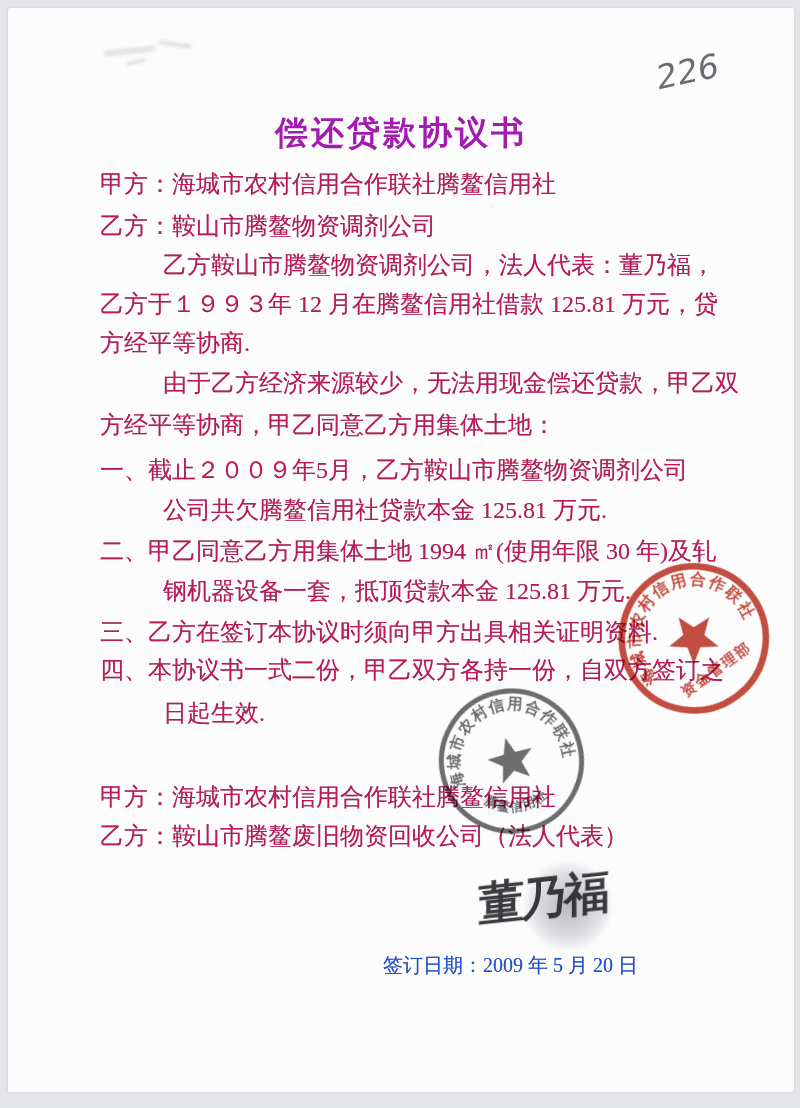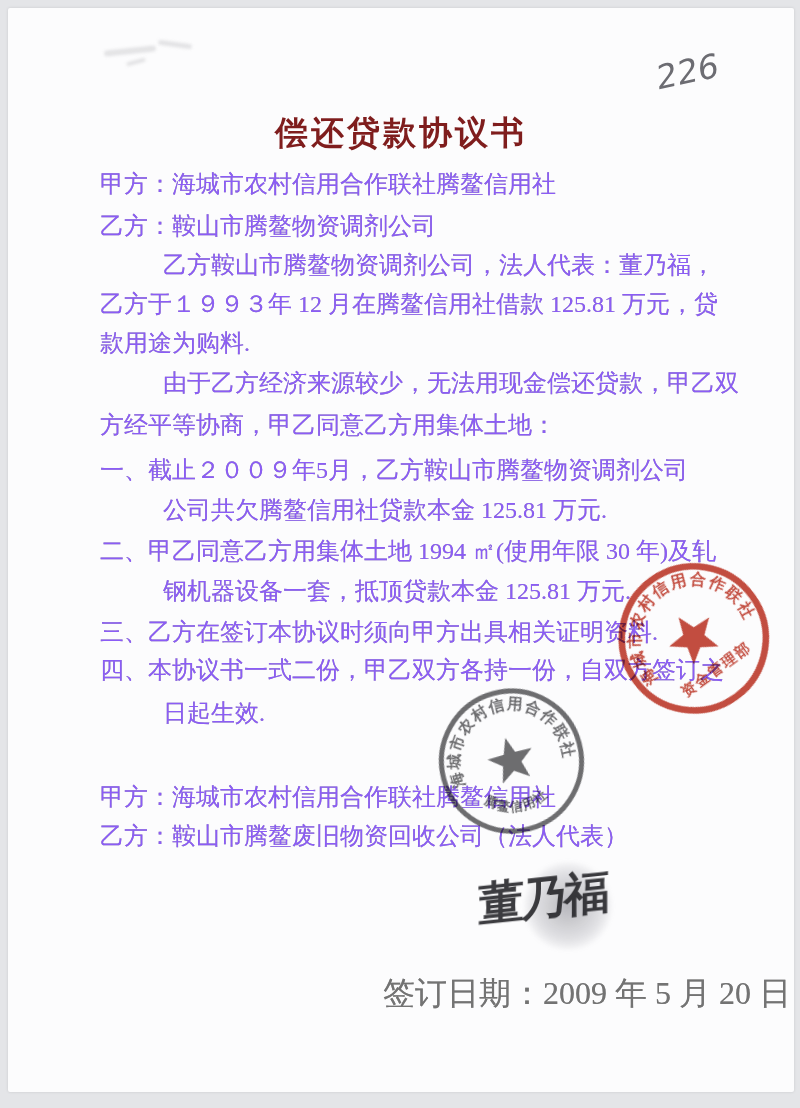--- a/index.html
+++ b/index.html
@@ -12,32 +12,32 @@
   .paper{
     position:absolute;left:8px;top:8px;width:786px;height:1084px;
     background:#fcfcfd;
     border-radius:2px;
     box-shadow:0 0 3px rgba(0,0,0,.12);
   }
   .title{
     position:absolute;left:0;top:103px;width:786px;
     text-align:center;
     font-size:33px;font-weight:700;letter-spacing:3px;
-    color:#7f1d1d;
+    color:#a21caf;
   }
   .line{
     position:absolute;left:92px;width:660px;
-    font-size:24px;color:#8b5cf6;
+    font-size:24px;color:#be185d;
     white-space:nowrap;
     text-shadow:0 0 .6px rgba(40,40,40,.45);
   }
   .indent{padding-left:63px;}
   .date-line{
-    position:absolute;left:375px;top:964px;
-    font-size:32px;color:#737373;white-space:nowrap;
+    position:absolute;left:375px;top:944px;
+    font-size:20px;color:#1d4ed8;white-space:nowrap;
     text-shadow:0 0 .6px rgba(40,40,40,.45);
   }
   .page-number{
     position:absolute;left:648px;top:44px;
     font-size:33px;color:#53535a;
     font-family:"DejaVu Sans",sans-serif;
     transform:rotate(-12deg) skewX(-10deg);
     opacity:.85;
   }
   .stamp{position:absolute;mix-blend-mode:multiply;}
@@ -69,21 +69,21 @@
   <div class="smudge smudge-1"></div>
   <div class="smudge smudge-2"></div>
   <div class="smudge smudge-3"></div>
 
   <div class="title">偿还贷款协议书</div>
 
   <div class="line" style="top:160px">甲方：海城市农村信用合作联社腾鳌信用社</div>
   <div class="line" style="top:202px">乙方：鞍山市腾鳌物资调剂公司</div>
   <div class="line indent" style="top:241px">乙方鞍山市腾鳌物资调剂公司，法人代表：董乃福，</div>
   <div class="line" style="top:280px">乙方于１９９３年 12 月在腾鳌信用社借款 125.81 万元，贷</div>
-  <div class="line" style="top:319px">款用途为购料.</div>
+  <div class="line" style="top:319px">方经平等协商.</div>
   <div class="line indent" style="top:359px">由于乙方经济来源较少，无法用现金偿还贷款，甲乙双</div>
   <div class="line" style="top:401px">方经平等协商，甲乙同意乙方用集体土地：</div>
   <div class="line" style="top:446px">一、截止２００９年5月，乙方鞍山市腾鳌物资调剂公司</div>
   <div class="line indent" style="top:486px">公司共欠腾鳌信用社贷款本金 125.81 万元.</div>
   <div class="line" style="top:527px">二、甲乙同意乙方用集体土地 1994 ㎡(使用年限 30 年)及轧</div>
   <div class="line indent" style="top:567px">钢机器设备一套，抵顶贷款本金 125.81 万元.</div>
   <div class="line" style="top:608px">三、乙方在签订本协议时须向甲方出具相关证明资料.</div>
   <div class="line" style="top:646px">四、本协议书一式二份，甲乙双方各持一份，自双方签订之</div>
   <div class="line indent" style="top:689px">日起生效.</div>
   <div class="line" style="top:773px">甲方：海城市农村信用合作联社腾鳌信用社</div>

